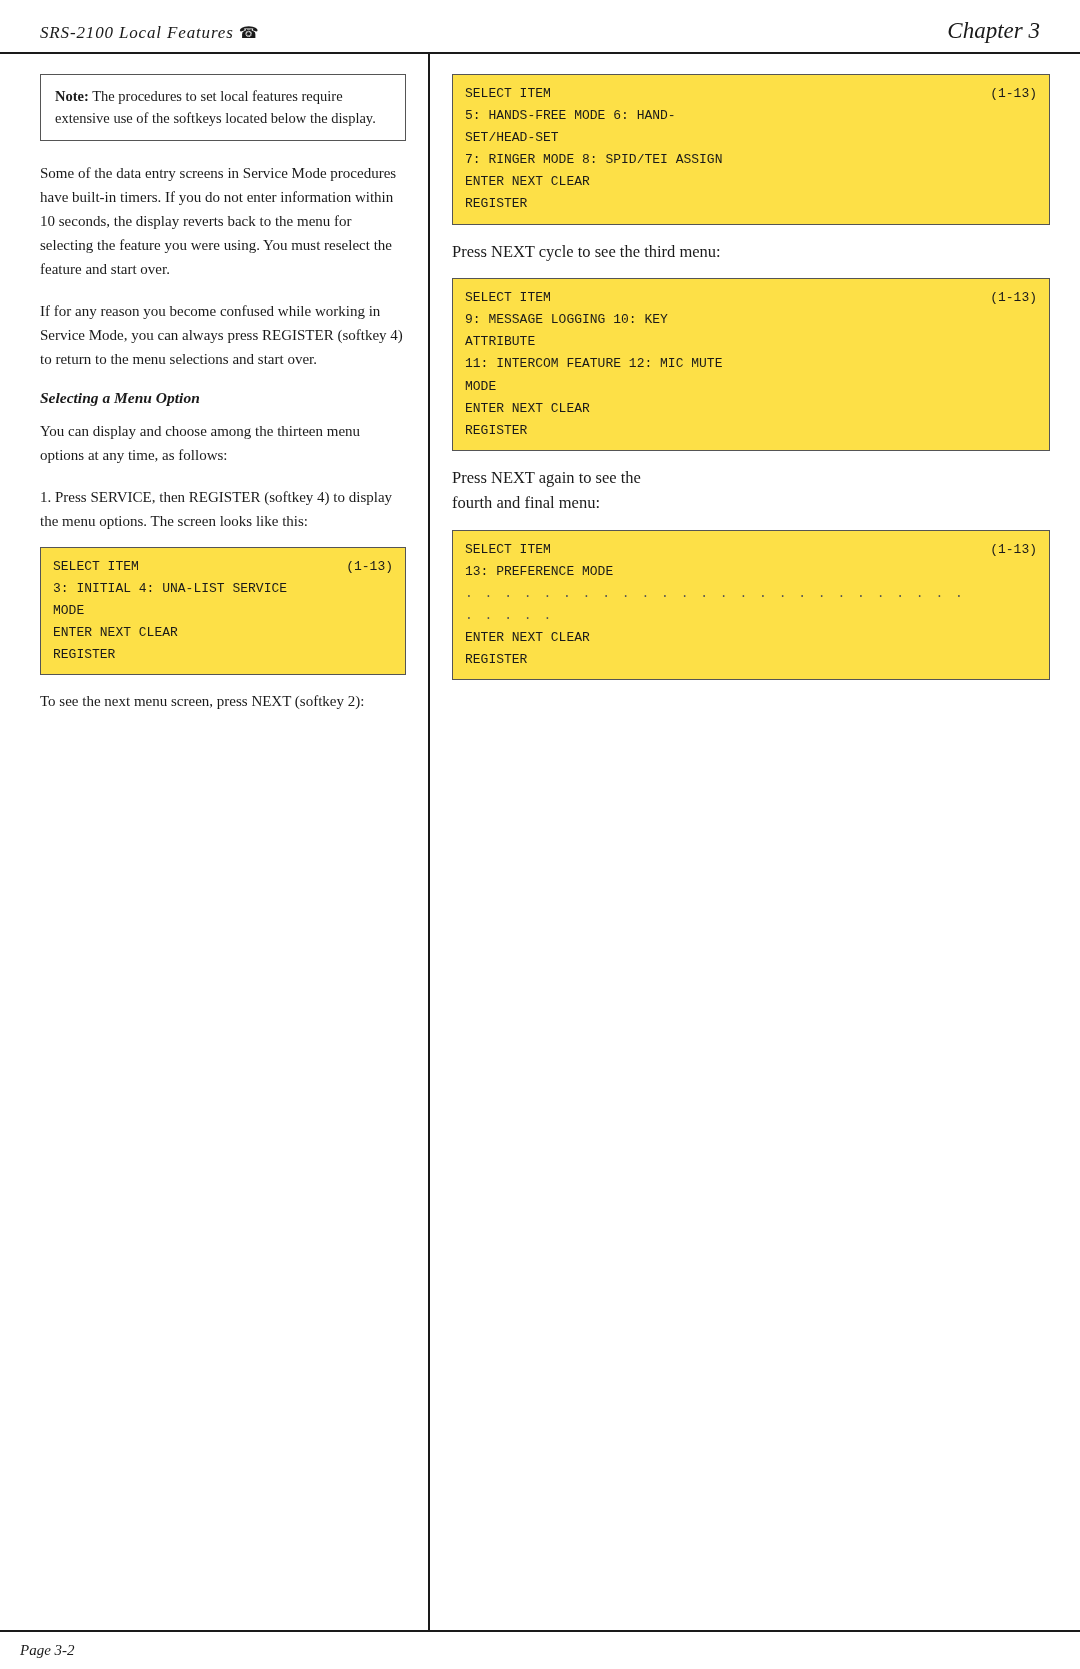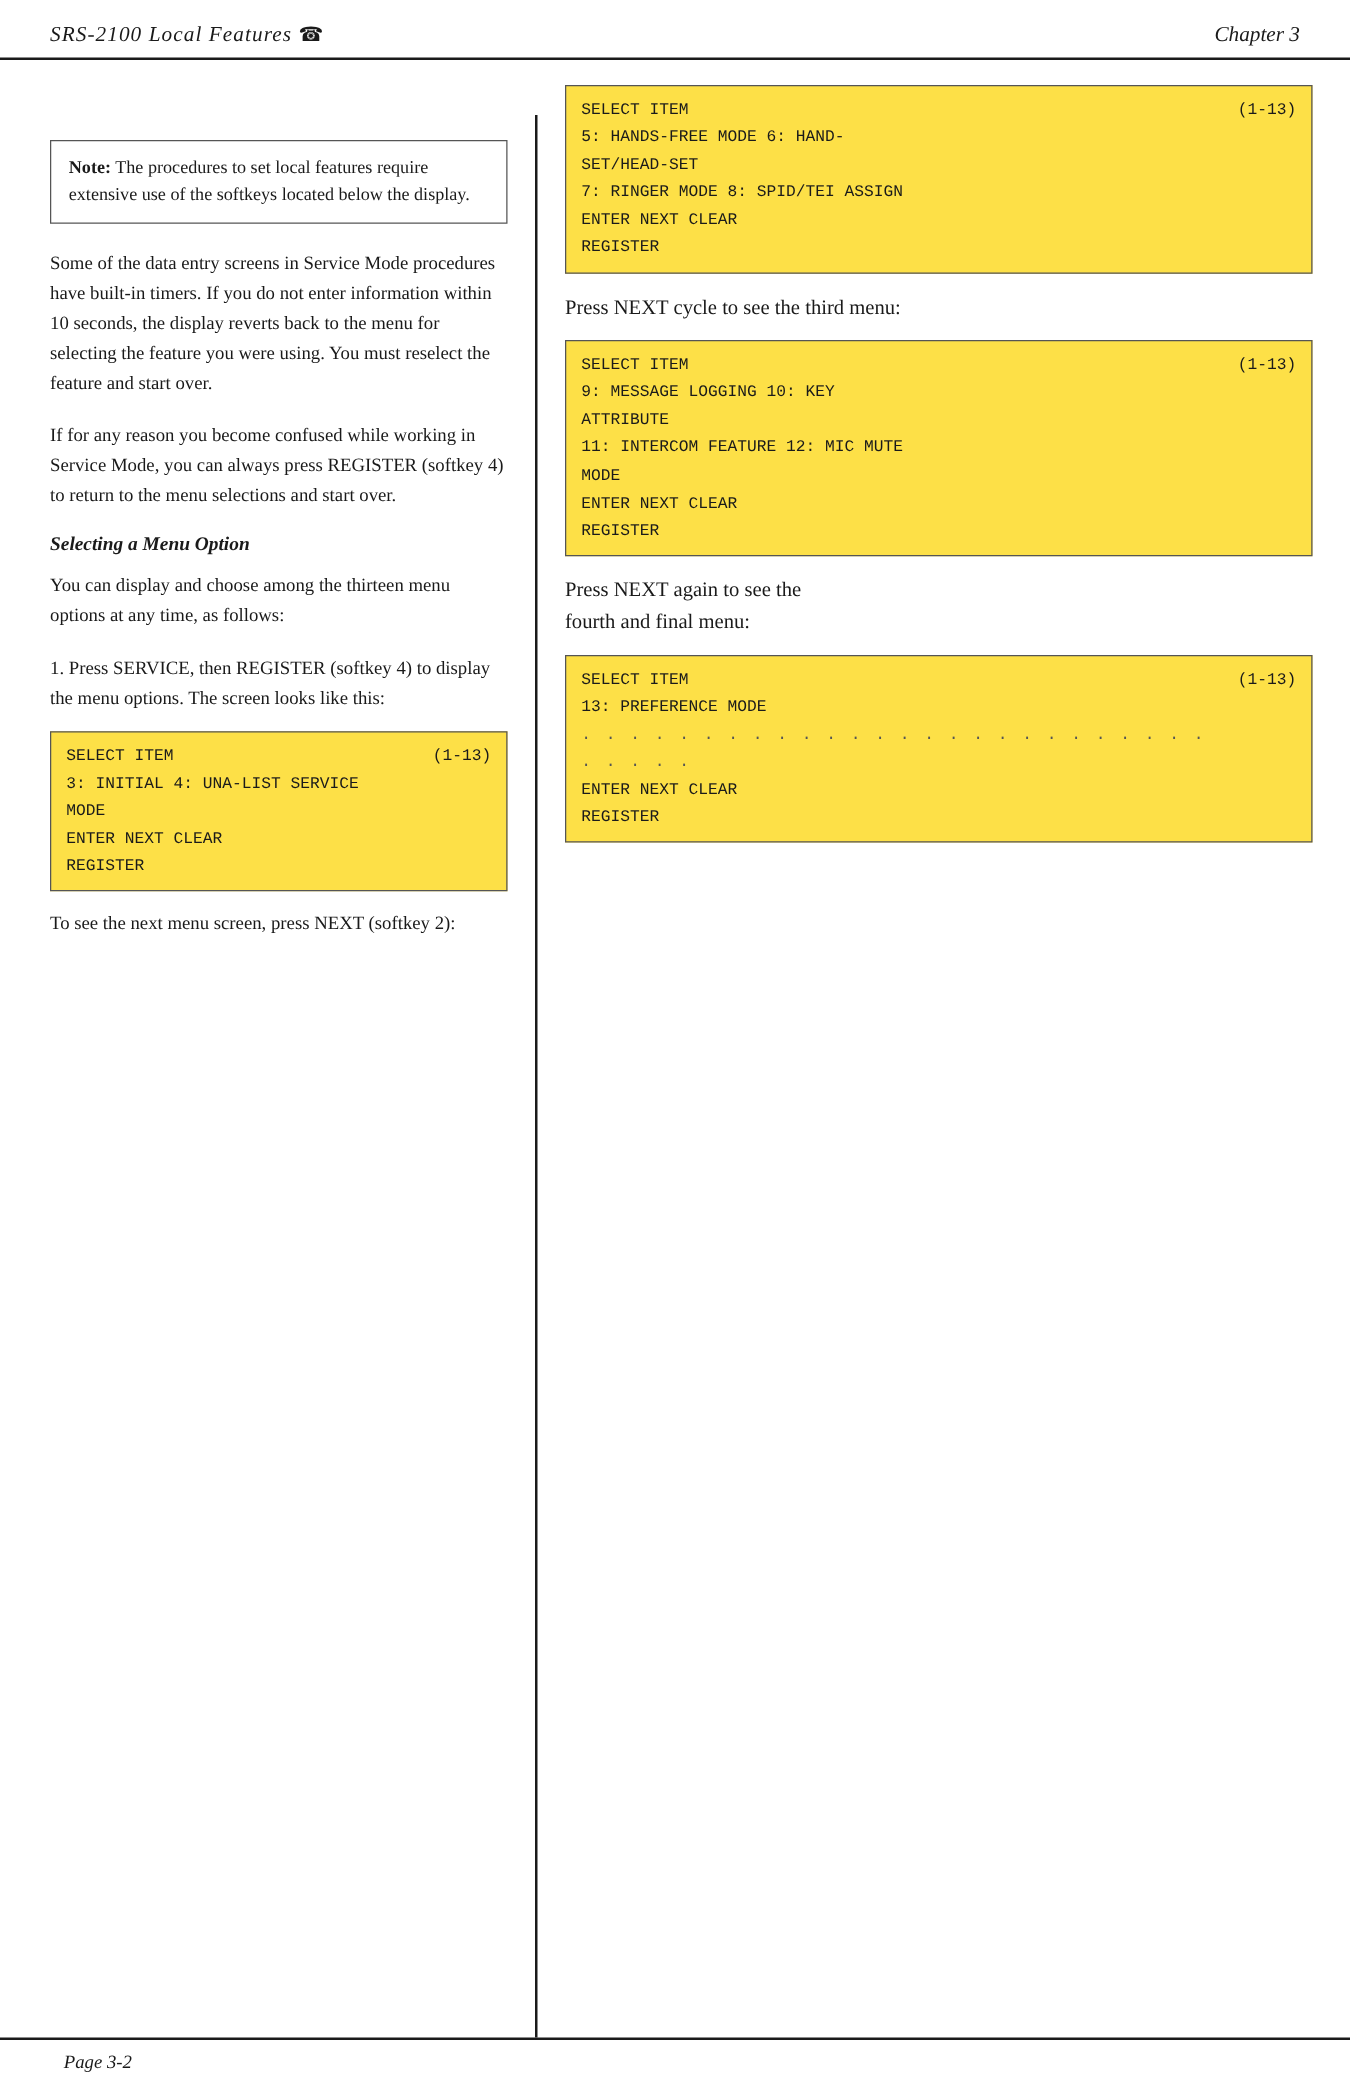--- a/index.html
+++ b/index.html
@@ -35,42 +35,41 @@
     }
 
     .header-left {
       font-style: italic;
       font-size: 17px;
       letter-spacing: 0.05em;
     }
 
     .header-right {
       font-style: italic;
-      font-size: 17px;
+      font-size: 23px;
     }
 
     .phone-icon {
       font-style: normal;
       font-size: 16px;
     }
 
     
     .main-content {
       display: flex;
       flex: 1;
       border-bottom: 2px solid #1a1a1a;
     }
 
     
     .left-col {
       width: 430px;
       min-width: 430px;
       padding: 20px 22px 20px 40px;
       border-right: 2px solid #1a1a1a;
-      margin-top: 44px;
     }
 
     
     .right-col {
       flex: 1;
       padding: 20px 30px 20px 22px;
     }
 
     
     .note-box {
@@ -128,21 +127,21 @@
     }
 
     .right-para-bold {
       font-size: 16.5px;
       line-height: 1.55;
       margin-bottom: 14px;
     }
 
     
     .page-footer {
-      padding: 10px 51px;
+      padding: 10px 20px;
     }
 
     .page-footer .footer-text {
       font-style: italic;
       font-size: 15px;
     }
 
     
     .dotted-line {
       letter-spacing: 2px;

